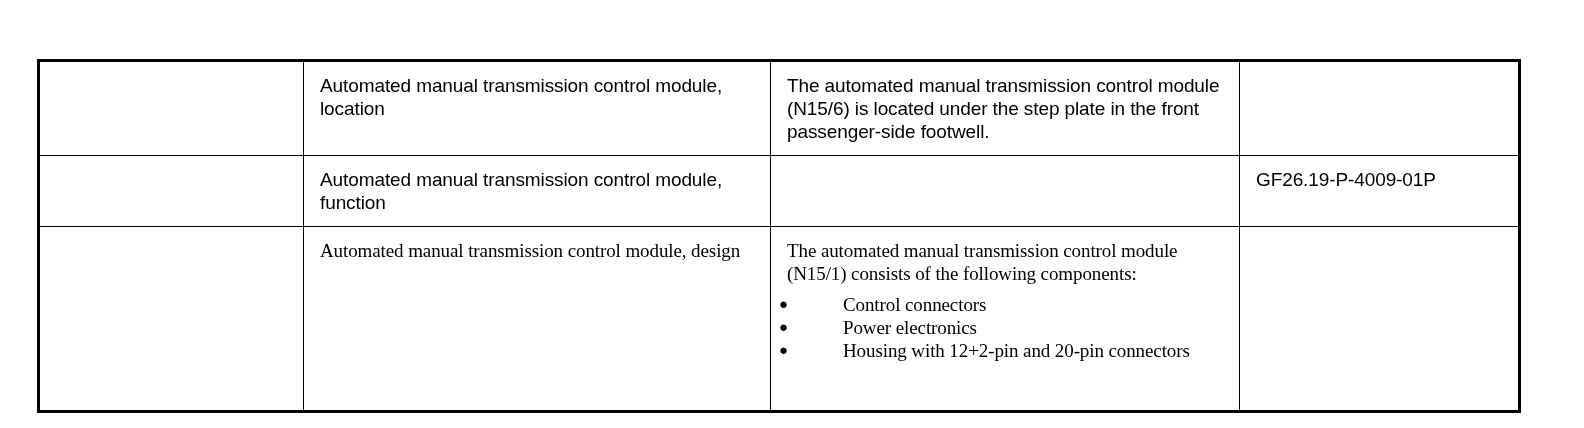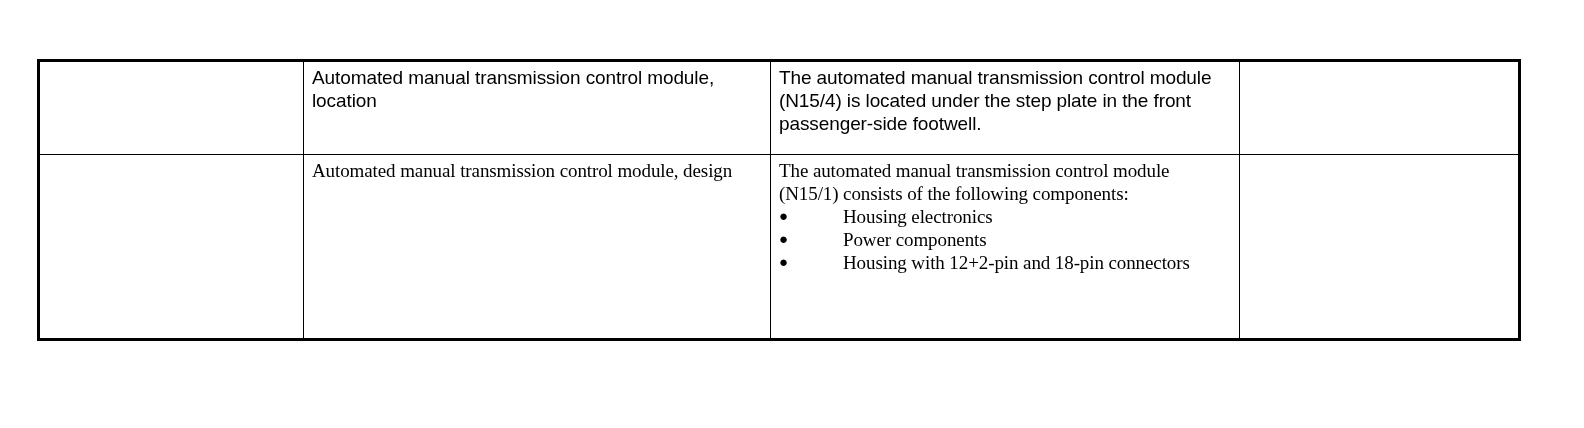--- a/index.html
+++ b/index.html
@@ -55,21 +55,21 @@
   }
 
   
   tr.row-location  td { height: 84px; }   
   tr.row-function  td { height: 55px; }   
   tr.row-design    td { height: 175px; font-family: Liberation Serif, serif; }  
 
   .empty-cell { }
 
   .para {
-    margin: 0;
+    margin: 8px;
     white-space: pre-line;
   }
 
   .bullet-list {
     list-style: none;
     margin: 0;
     padding: 0;
   }
   .bullet-list li {
     position: relative;
@@ -107,53 +107,71 @@
         <td class="empty-cell">
           <div class="cell-pad"><span class="para"></span></div>
         </td>
         <td>
           <div class="cell-pad">
               <p class="para">Automated manual transmission control module, location</p>
             </div>
         </td>
         <td>
           <div class="cell-pad">
-              <p class="para">The automated manual transmission control module (N15/4) is located under the step plate in the front passenger-side footwell.</p>
+              <p class="para">The automated manual transmission control module (N15/6) is located under the step plate in the front passenger-side footwell.</p>
             </div>
         </td>
         <td>
           <div class="cell-pad"><span class="para"></span></div>
         </td>
       </tr>
 
+      <tr class="row-function">
+        <td class="empty-cell">
+          <div class="cell-pad"><span class="para"></span></div>
+        </td>
+        <td>
+          <div class="cell-pad">
+              <p class="para">Automated manual transmission control module, function</p>
+            </div>
+        </td>
+        <td>
+          <div class="cell-pad"><span class="para"></span></div>
+        </td>
+        <td>
+          <div class="cell-pad">
+              <p class="para">GF26.19-P-4009-01P</p>
+            </div>
+        </td>
+      </tr>
 
       <tr class="row-design">
         <td class="empty-cell">
           <div class="cell-pad"><span class="para"></span></div>
         </td>
         <td>
           <div class="cell-pad">
               <p class="para">Automated manual transmission control module, design</p>
             </div>
         </td>
         <td>
           <div class="cell-pad">
             <p class="para">The automated manual transmission control module (N15/1) consists of the following components:</p>
             <ul class="bullet-list">
               <li>
                 <span class="bullet-glyph">●</span>
-                <span class="bullet-text">Housing electronics</span>
+                <span class="bullet-text">Control connectors</span>
               </li>
               <li>
                 <span class="bullet-glyph">●</span>
-                <span class="bullet-text">Power components</span>
+                <span class="bullet-text">Power electronics</span>
               </li>
               <li>
                 <span class="bullet-glyph">●</span>
-                <span class="bullet-text">Housing with 12+2-pin and 18-pin connectors</span>
+                <span class="bullet-text">Housing with 12+2-pin and 20-pin connectors</span>
               </li>
             </ul>
           </div>
         </td>
         <td>
           <div class="cell-pad"><span class="para"></span></div>
         </td>
       </tr>
 
     </tbody>

